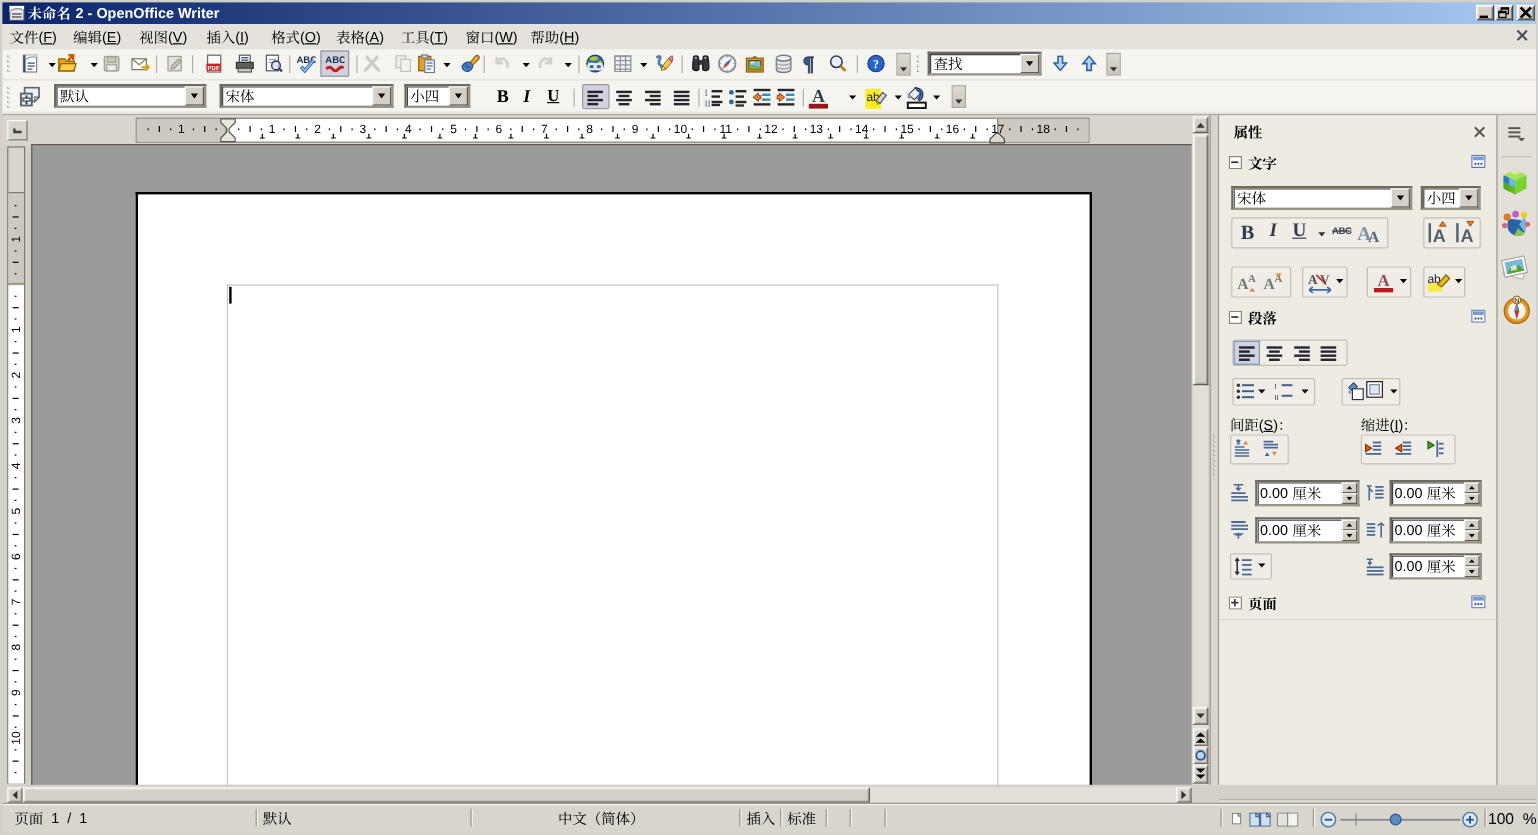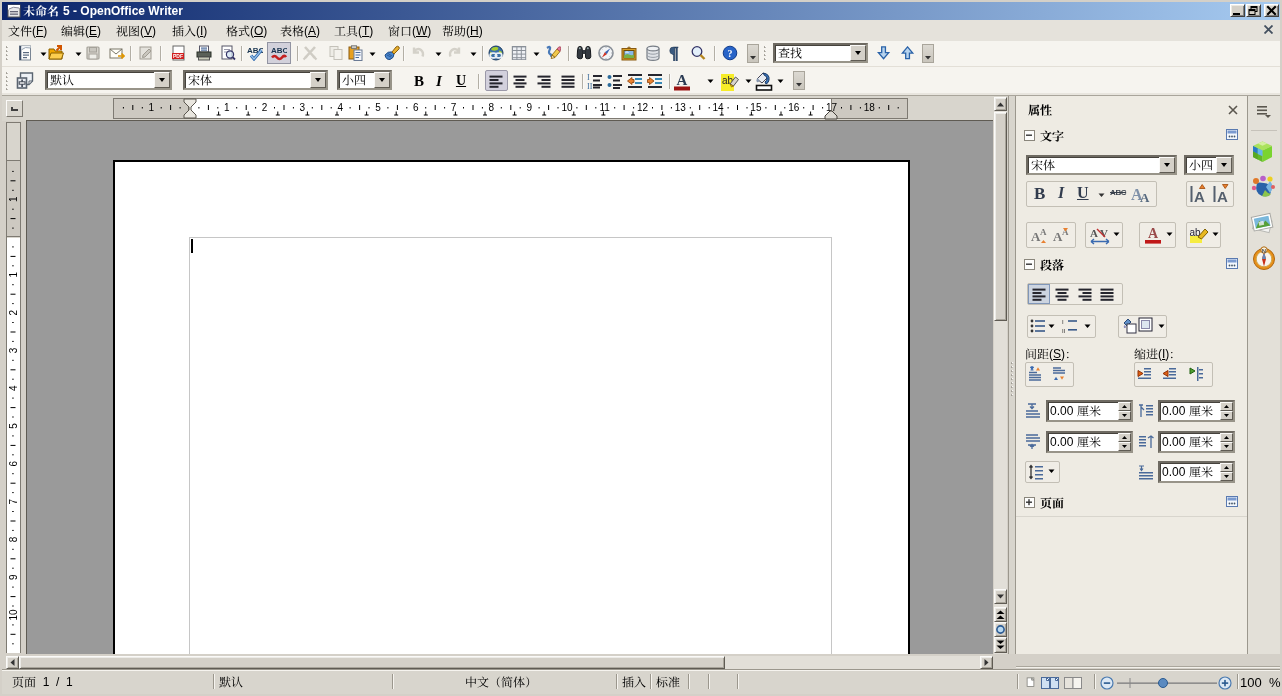--- a/index.html
+++ b/index.html
@@ -70,21 +70,21 @@
     <rect x="3" y="9.5" width="8" height="1.3" fill="#667"></rect>
   </svg>
 <div style="position:absolute;left:23px;top:4px;height:14px;display:flex;align-items:center;color:#fff;font-weight:bold;font-size:12px;white-space:nowrap;">
     <svg width="36" height="12" viewBox="0 0 3000 1000" style="display:block">
       <g transform="translate(0,880)" fill="#fff">
         <use x="0" href="#b672a"></use>
         <use x="1000" href="#b547d"></use>
         <use x="2000" href="#b540d"></use>
       </g>
     </svg>
-    <span style="margin-left:4px">5 - OpenOffice Writer</span>
+    <span style="margin-left:4px">2 - OpenOffice Writer</span>
   </div>
 <div style="position:absolute;left:1230px;top:4px;width:15px;height:13px;background:#d4d0c8;border:1px solid;border-color:#fff #404040 #404040 #fff;box-shadow:inset 1px 1px 0 #ece9e2,inset -1px -1px 0 #808080;">
     <div style="position:absolute;left:2px;top:8px;width:7px;height:2px;background:#000"></div>
   </div>
 <div style="position:absolute;left:1246px;top:4px;width:15px;height:13px;background:#d4d0c8;border:1px solid;border-color:#fff #404040 #404040 #fff;box-shadow:inset 1px 1px 0 #ece9e2,inset -1px -1px 0 #808080;">
     <svg width="13" height="11" viewBox="0 0 13 11">
       <rect x="4" y="1.5" width="6" height="5" fill="none" stroke="#000"></rect>
       <rect x="4" y="1.5" width="6" height="1.6" fill="#000"></rect>
       <rect x="2" y="4.5" width="6" height="5" fill="#d4d0c8" stroke="#000"></rect>
       <rect x="2" y="4.5" width="6" height="1.6" fill="#000"></rect>

